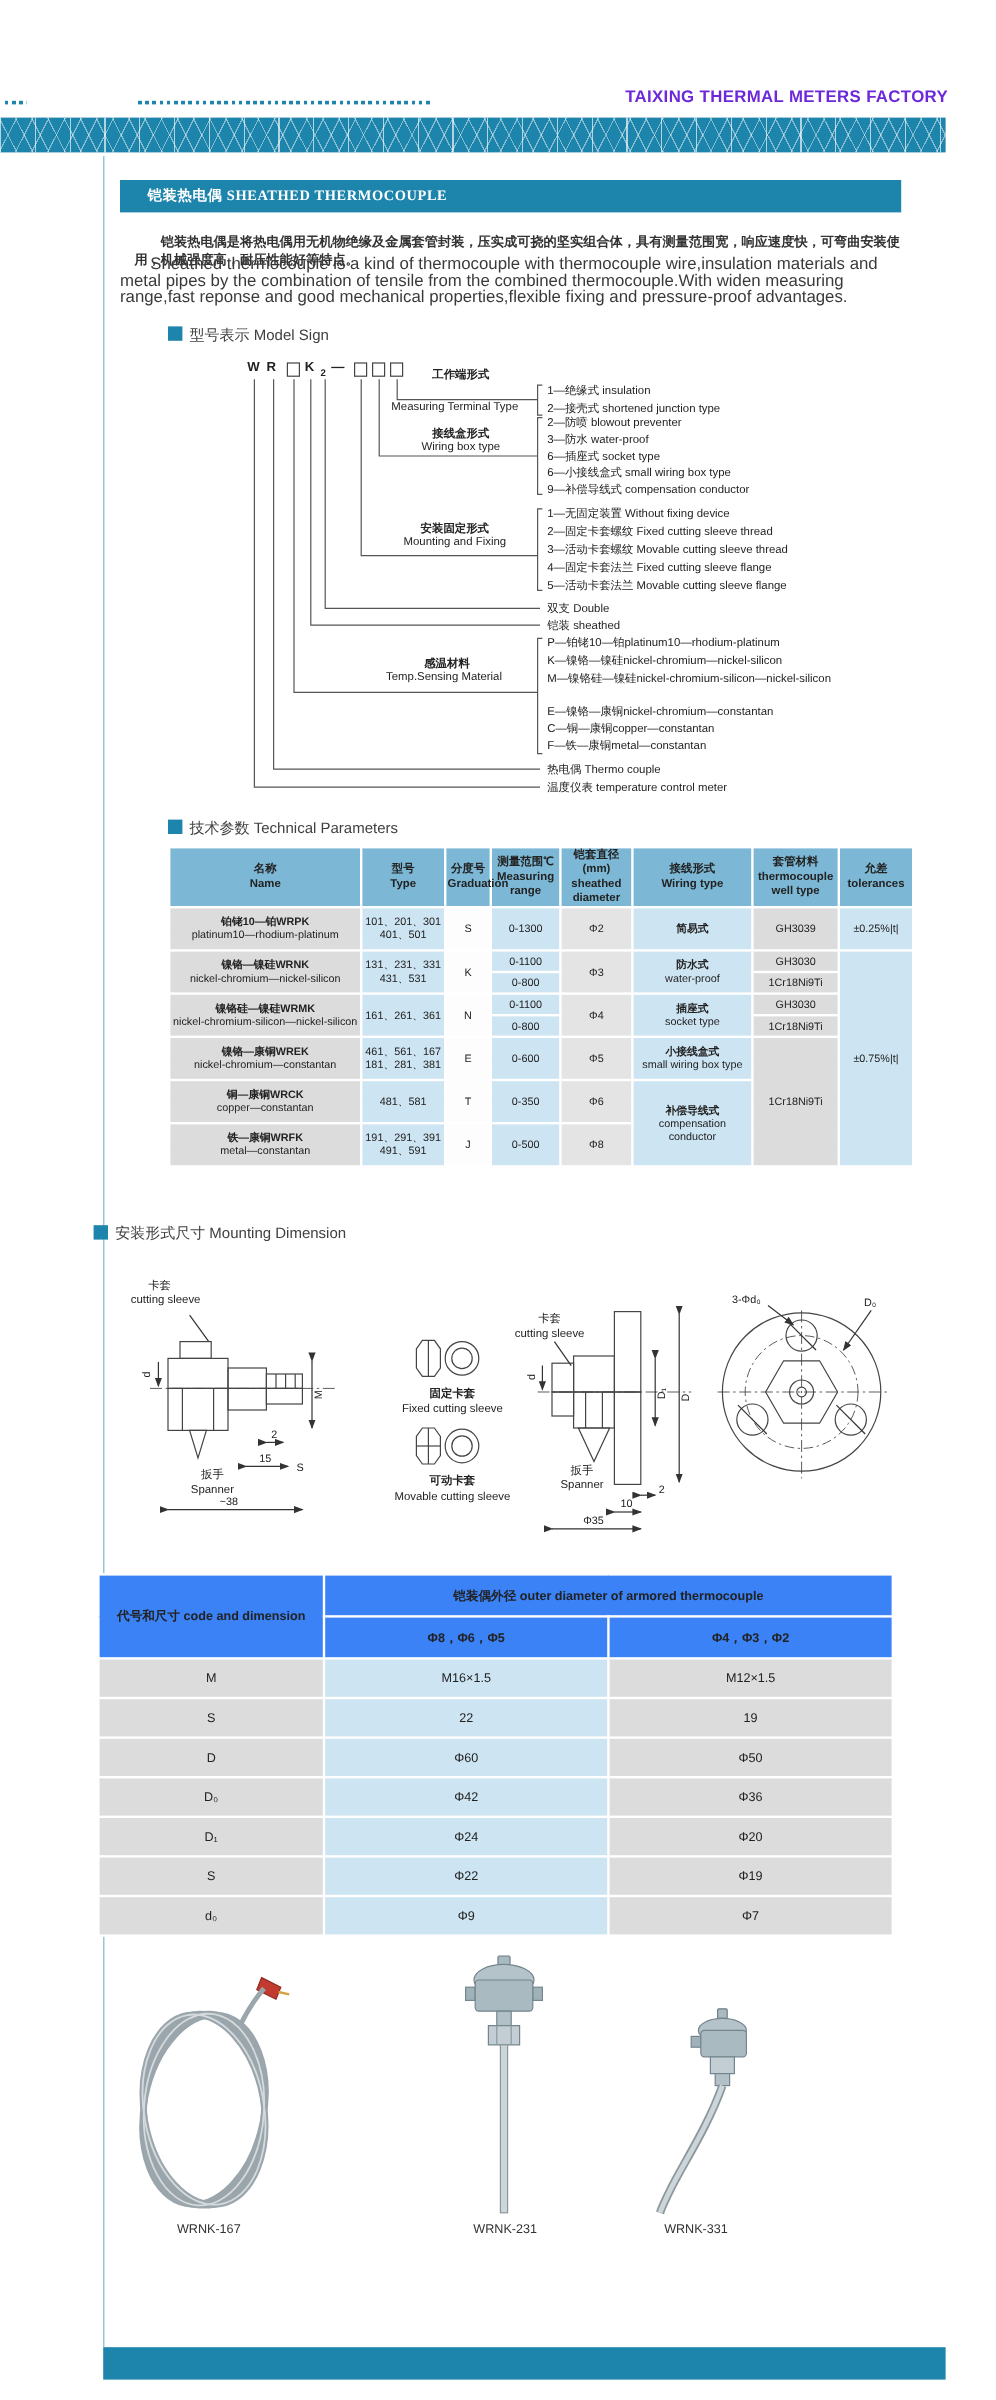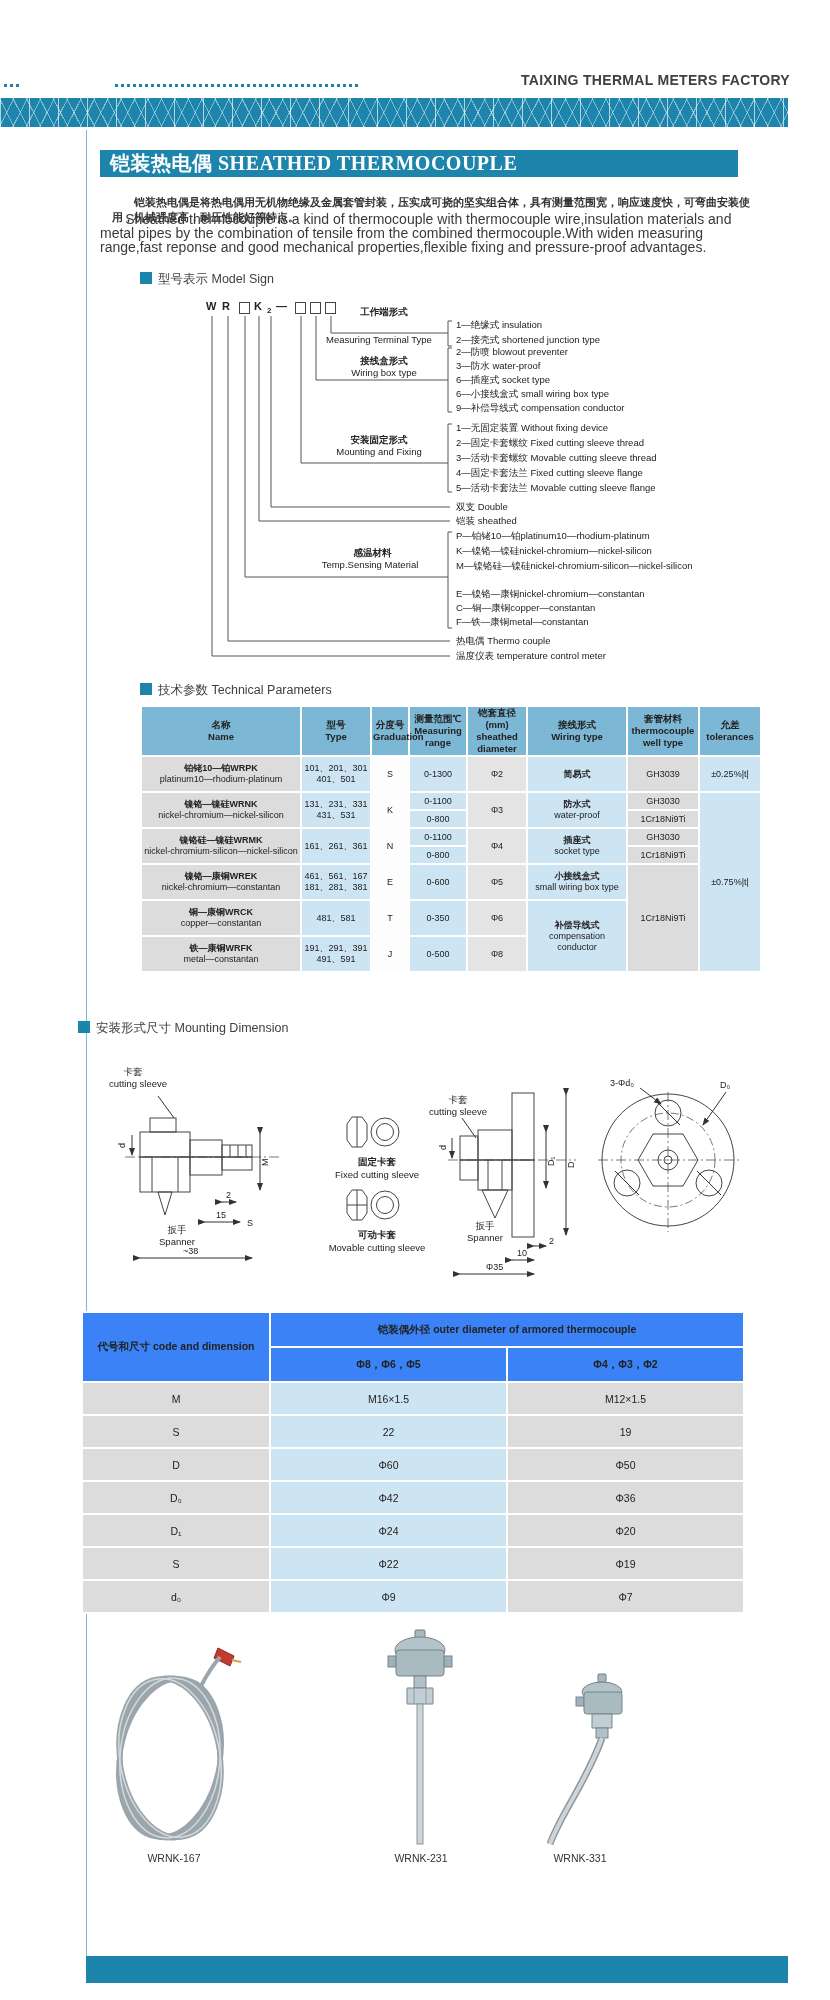--- a/index.html
+++ b/index.html
@@ -1,35 +1,35 @@
 <!DOCTYPE html>
 <html><head>
 <meta charset="utf-8">
 <style>
   html,body{margin:0;padding:0;background:#fff;}
   .page{position:relative;width:830px;height:2000px;background:#fff;overflow:hidden;
         font-family:"Liberation Sans",sans-serif;color:#222;}
   
   .factory{position:absolute;left:390px;top:72px;width:400px;text-align:right;
-           font-size:14px;font-weight:700;letter-spacing:.3px;color:#404040;}
+           font-size:14px;font-weight:700;letter-spacing:.3px;color:#6d28d9;}
   .dots{position:absolute;top:84px;height:3px;
         background-image:repeating-linear-gradient(90deg,#1d84ac 0 3px,transparent 3px 6px);}
   .d1{left:4px;width:18px;}
   .d2{left:115px;width:245px;}
   .xband{position:absolute;left:0;top:98px;width:788px;height:29px;background-color:#1d84ac;
      background-image:
        repeating-linear-gradient(90deg,rgba(255,255,255,.65) 0 1px,transparent 1px 29px),
        repeating-linear-gradient(63deg,rgba(255,255,255,.45) 0 1px,transparent 1px 12px),
        repeating-linear-gradient(117deg,rgba(255,255,255,.45) 0 1px,transparent 1px 12px);}
   .vline{position:absolute;left:86px;top:130px;width:1px;height:1826px;background:#7fb6cd;}
   .footerband{position:absolute;left:86px;top:1956px;width:702px;height:27px;background:#1d84ac;}
   
   .banner{position:absolute;left:100px;top:150px;width:628px;height:27px;background:#1d84ac;
-          color:#fff;font-family:"Liberation Serif",serif;font-weight:700;font-size:20px;
-          line-height:27px;padding-left:10px;letter-spacing:.5px;}
+          color:#fff;font-family:"Liberation Serif",serif;font-weight:700;font-size:12px;
+          line-height:27px;padding-left:23px;letter-spacing:.5px;}
   .intro-cn{position:absolute;left:100px;top:183px;width:640px;font-size:11px;line-height:14.5px;
             font-weight:700;color:#333;text-indent:2em;margin:12px;}
   .intro-en{position:absolute;left:100px;top:212px;width:640px;font-size:14px;line-height:14px;
             color:#3a3a3a;text-indent:1.8em;margin:0;}
   
   .sec{position:absolute;font-size:12.5px;color:#404040;white-space:nowrap;}
   .bullet{display:inline-block;width:12px;height:12px;background:#1d84ac;margin-right:6px;
           vertical-align:-1px;}
   
   .mc{position:absolute;font-size:11px;font-weight:600;color:#222;}

